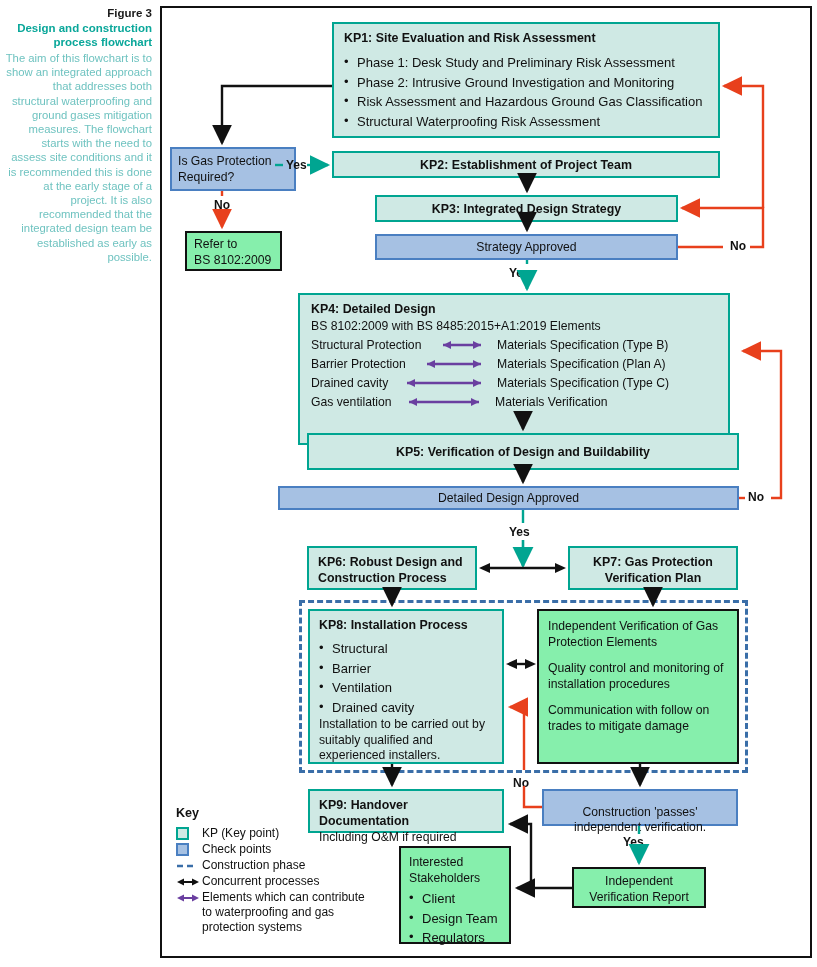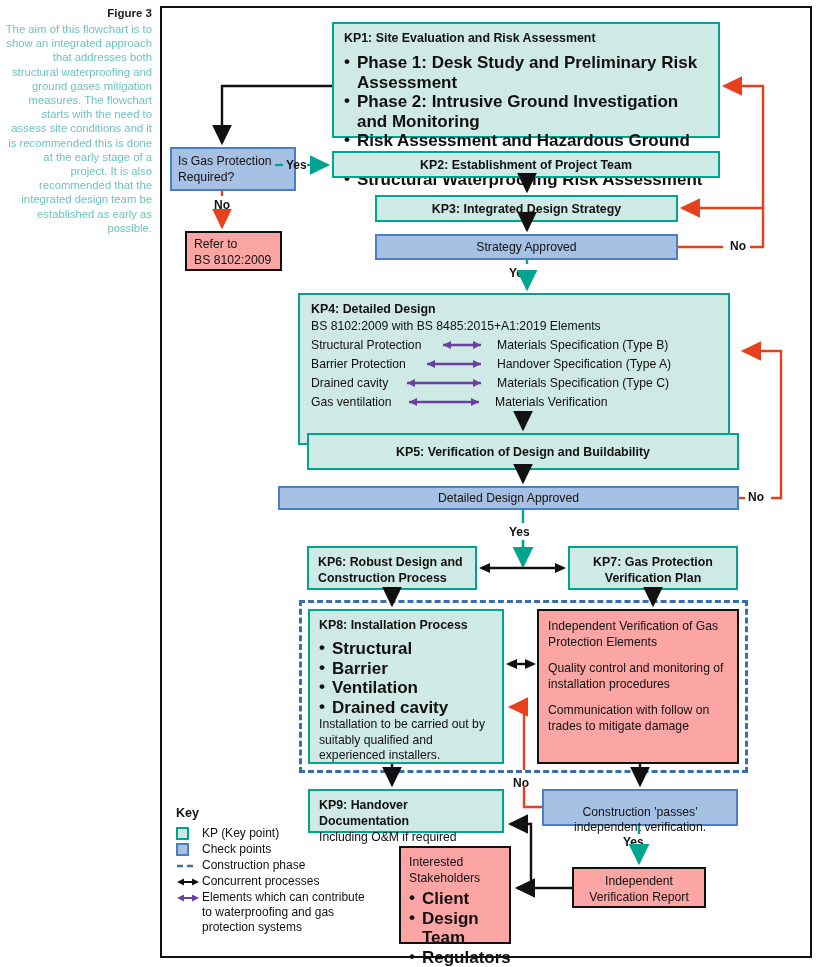--- a/index.html
+++ b/index.html
@@ -14,30 +14,30 @@
   .cap-body{font-size:11.3px;color:#6fc3c0;line-height:14.2px;margin-top:2px;}
 
   
   .frame{position:absolute;left:160px;top:6px;width:652px;height:952px;
          border:2.5px solid #111;box-sizing:border-box;background:#fff;}
 
   
   .box{position:absolute;box-sizing:border-box;}
   .kp{background:#cfe9e4;border:2px solid #00a591;}
   .check{background:#a6c1e3;border:2px solid #4a7fc1;}
-  .plain{background:#fca5a5;border:2.5px solid #111;}
+  .plain{background:#86efac;border:2.5px solid #111;}
   .dashbox{background:transparent;border:3px dashed #3a6ea8;}
 
   .b-title{font-weight:bold;font-size:12.4px;color:#111;}
   .b-text{font-size:12.2px;color:#111;}
   .center{display:flex;align-items:center;justify-content:center;text-align:center;}
   .pad{padding:7px 10px;}
 
   ul.bl{margin:0;padding:0;list-style:none;}
-  ul.bl li{font-size:17px;color:#111;line-height:19.5px;position:relative;padding-left:13px;font-weight:bold;}
+  ul.bl li{font-size:13px;color:#111;line-height:19.5px;position:relative;padding-left:13px;}
   ul.bl li:before{content:"•";position:absolute;left:0;top:-1px;}
 
   
   .lbl{position:absolute;font-weight:bold;font-size:12px;color:#111;white-space:nowrap;}
 
   
   svg.edges{position:absolute;left:0;top:0;width:817px;height:967px;overflow:visible;pointer-events:none;}
 
   
   .key{position:absolute;left:176px;top:806px;width:200px;}
@@ -49,20 +49,21 @@
   .sw-kp{background:#cfe9e4;border:2px solid #00a591;}
   .sw-ck{background:#a6c1e3;border:2px solid #4a7fc1;}
 </style>
 </head>
 <body>
 
 <div id="root">
 
   <div class="caption">
     <div class="cap-fig">Figure 3</div>
+    <div class="cap-title">Design and construction process flowchart</div>
     <div class="cap-body">The aim of this flowchart is to show an integrated approach that addresses both structural waterproofing and ground gases mitigation measures. The flowchart starts with the need to assess site conditions and it is recommended this is done at the early stage of a project. It is also recommended that the integrated design team be established as early as possible.</div>
   </div>
 
   <div class="frame"></div>
 
   <div class="box kp pad" style="left:332px;top:22px;width:388px;height:116px;">
     <div class="b-title">KP1: Site Evaluation and Risk Assessment</div>
     <ul class="bl" style="margin-top:8px;">
       <li>Phase 1: Desk Study and Preliminary Risk Assessment</li>
       <li>Phase 2: Intrusive Ground Investigation and Monitoring</li>
@@ -107,21 +108,21 @@
       <span class="b-text" style="margin-left:6px;">Materials Specification (Type B)</span>
     </div>
 
     <div style="display:flex;align-items:center;margin-top:5px;">
       <span class="b-text" style="width:108px;">Barrier Protection</span>
       <svg width="72" height="12" style="flex:0 0 72px;">
         <line x1="8" y1="6" x2="62" y2="6" stroke="#6a3fa0" stroke-width="2.4"></line>
         <polygon points="8,6 16,2 16,10" fill="#6a3fa0"></polygon>
         <polygon points="62,6 54,2 54,10" fill="#6a3fa0"></polygon>
       </svg>
-      <span class="b-text" style="margin-left:6px;">Handover Specification (Type A)</span>
+      <span class="b-text" style="margin-left:6px;">Materials Specification (Plan A)</span>
     </div>
 
     <div style="display:flex;align-items:center;margin-top:5px;">
       <span class="b-text" style="width:90px;">Drained cavity</span>
       <svg width="90" height="12" style="flex:0 0 90px;">
         <line x1="6" y1="6" x2="80" y2="6" stroke="#6a3fa0" stroke-width="2.4"></line>
         <polygon points="6,6 14,2 14,10" fill="#6a3fa0"></polygon>
         <polygon points="80,6 72,2 72,10" fill="#6a3fa0"></polygon>
       </svg>
       <span class="b-text" style="margin-left:6px;">Materials Specification (Type C)</span>

